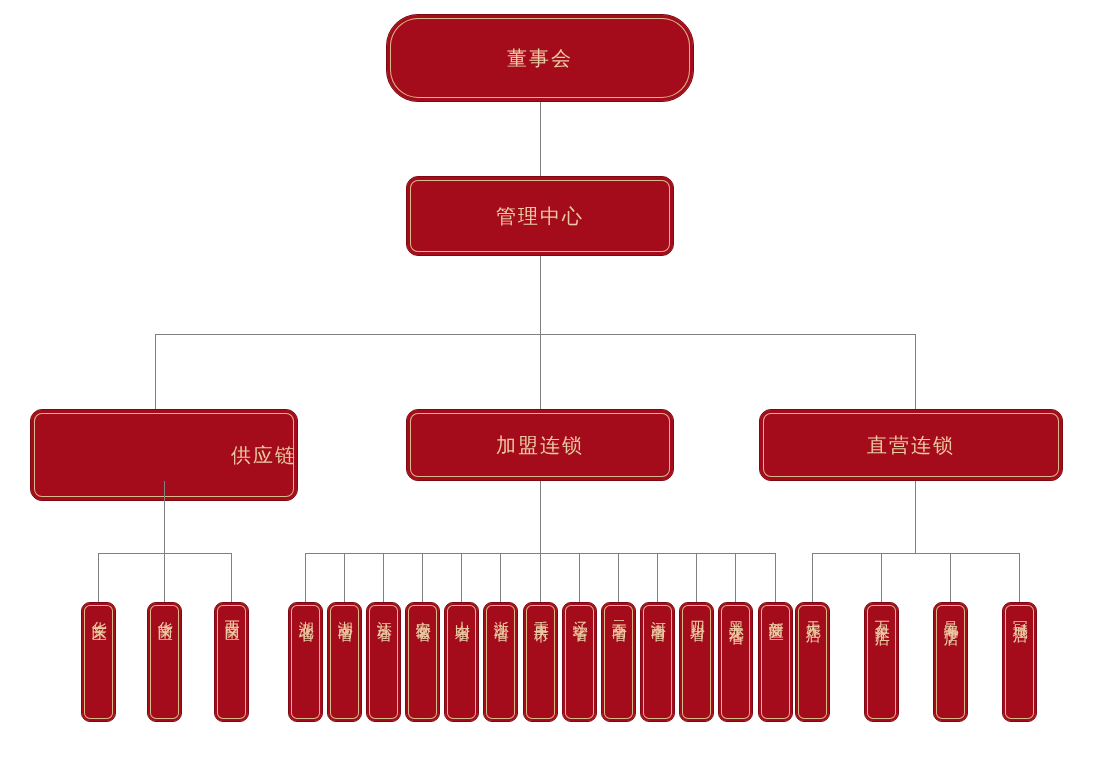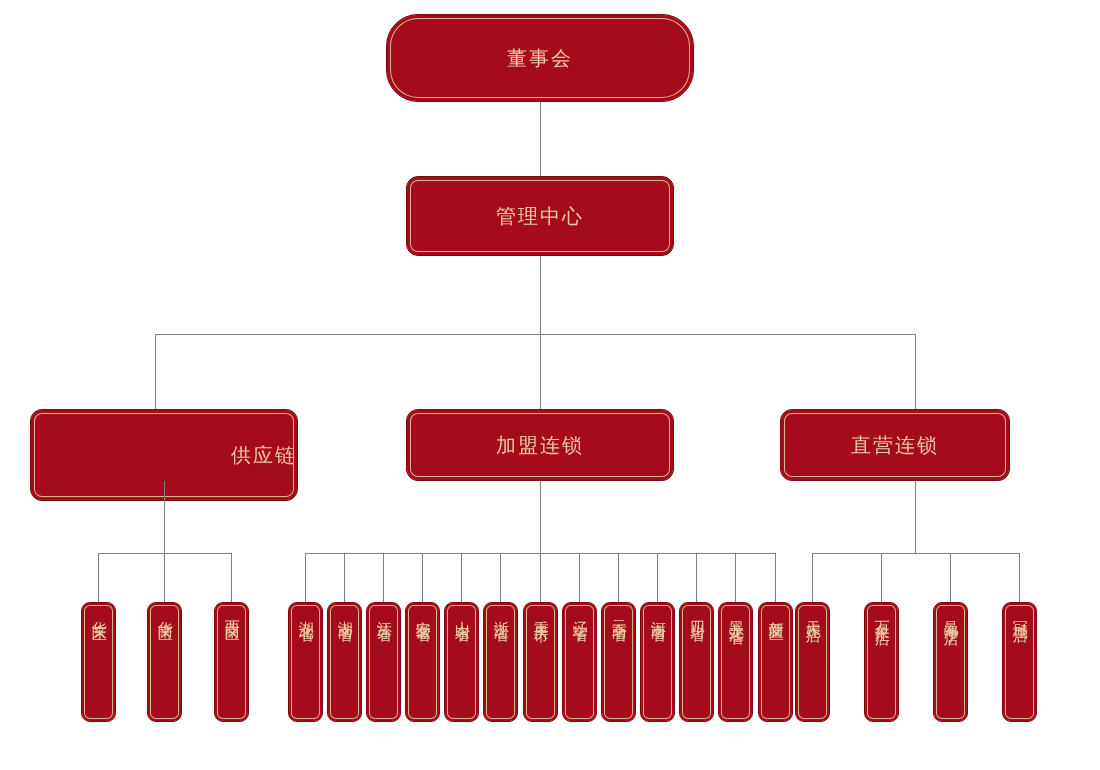--- a/index.html
+++ b/index.html
@@ -94,21 +94,21 @@
   <div class="line v" style="left:915px; top:334px; height:75px;"></div>
 
   <div class="node wide" style="left:30px; top:409px; width:268px; height:92px;justify-content:flex-end;">
     <span>供应链</span>
   </div>
 
   <div class="node wide" style="left:406px; top:409px; width:268px; height:72px;">
     <span>加盟连锁</span>
   </div>
 
-  <div class="node wide" style="left:780px; top:409px; width:230px; height:72px;">
+  <div class="node wide" style="left:759px; top:409px; width:304px; height:72px;">
     <span>直营连锁</span>
   </div>
 
   <div class="line v" style="left:164px; top:481px; height:72px;"></div>
   <div class="line h" style="left:98px; top:553px; width:133px;"></div>
   <div class="line v" style="left:98px;  top:553px; height:49px;"></div>
   <div class="line v" style="left:164px; top:553px; height:49px;"></div>
   <div class="line v" style="left:231px; top:553px; height:49px;"></div>
 
   <div class="line v" style="left:540px; top:481px; height:72px;"></div>

